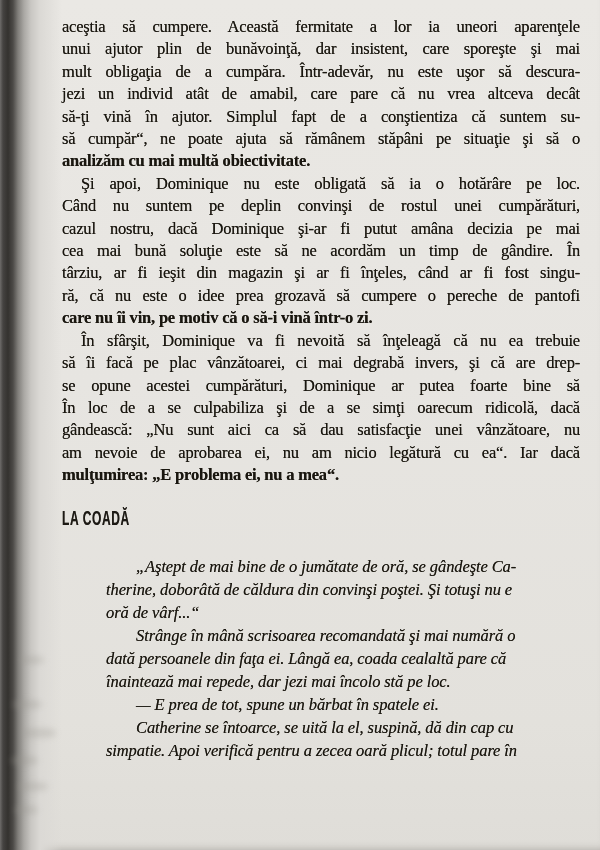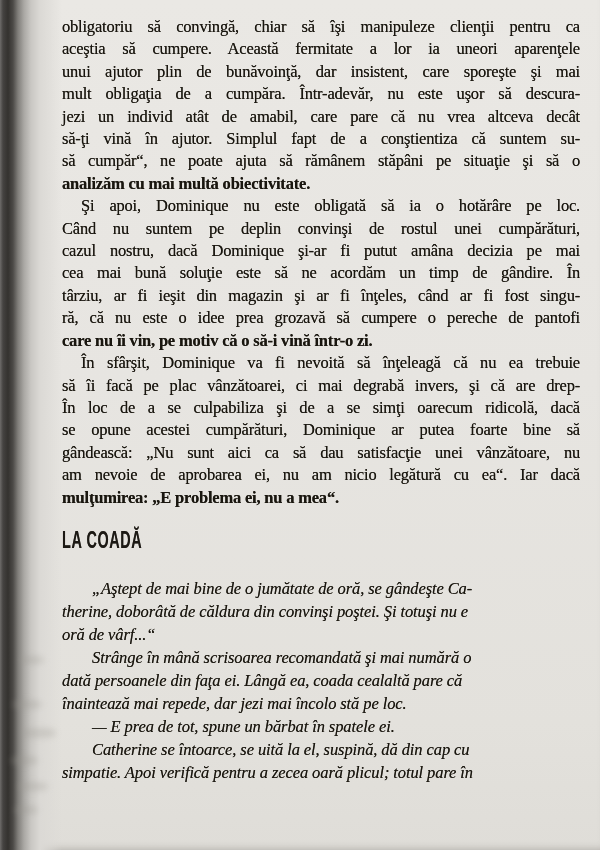--- a/index.html
+++ b/index.html
@@ -38,32 +38,32 @@
     white-space: normal;
   }
   .body-block .line.last { text-align-last: left; font-weight: bold; }
   .body-block .line.indent { text-indent: 19px; }
   .heading {
     margin-top: 18px;
     height: 26px;
     line-height: 26px;
     font-family: "Liberation Sans", sans-serif;
     font-weight: 700;
-    font-size: 24px;
+    font-size: 20px;
     color: #1c1914;
     white-space: nowrap;
   }
   .heading .inner {
     display: inline-block;
     transform: scaleX(0.6);
     transform-origin: 0 50%;
     letter-spacing: 1px;
     text-shadow: 0 0 0.5px rgba(25,20,12,0.6);
   }
-  .quote-block { margin-top: 24px; }
+  .quote-block { margin-top: 24px; margin-left: 44px; }
   .quote-block .line {
     font-size: 16.5px;
     line-height: 23px;
     font-style: italic;
     letter-spacing: -0.1px;
     text-align: left;
     text-shadow: 0 0 0.5px rgba(25,20,12,0.7);
   }
   .quote-block .line.indent { text-indent: 30px; }
 </style>
@@ -80,43 +80,42 @@
     <div class="smudge" style="left:22px; top:728px; width:34px; height:10px;"></div>
     <div class="smudge" style="left:10px; top:756px; width:28px; height:9px;"></div>
     <div class="smudge" style="left:18px; top:782px; width:30px; height:9px;"></div>
     <div class="smudge" style="left:14px; top:806px; width:24px; height:8px;"></div>
   </div>
 
   <div class="content">
 
     <div class="body-block">
         <div>
-          <div class="line">obligatoriu să convingă, chiar să îşi manipuleze clienţii pentru ca</div>
           <div class="line">aceştia să cumpere. Această fermitate a lor ia uneori aparenţele</div>
           <div class="line">unui ajutor plin de bunăvoinţă, dar insistent, care sporeşte şi mai</div>
           <div class="line">mult obligaţia de a cumpăra. Într-adevăr, nu este uşor să descura-</div>
           <div class="line">jezi un individ atât de amabil, care pare că nu vrea altceva decât</div>
           <div class="line">să-ţi vină în ajutor. Simplul fapt de a conştientiza că suntem su-</div>
           <div class="line">să cumpăr“, ne poate ajuta să rămânem stăpâni pe situaţie şi să o</div>
           <div class="line last">analizăm cu mai multă obiectivitate.</div>
         </div>
         <div>
           <div class="line indent">Şi apoi, Dominique nu este obligată să ia o hotărâre pe loc.</div>
           <div class="line">Când nu suntem pe deplin convinşi de rostul unei cumpărături,</div>
           <div class="line">cazul nostru, dacă Dominique şi-ar fi putut amâna decizia pe mai</div>
           <div class="line">cea mai bună soluţie este să ne acordăm un timp de gândire. În</div>
           <div class="line">târziu, ar fi ieşit din magazin şi ar fi înţeles, când ar fi fost singu-</div>
           <div class="line">ră, că nu este o idee prea grozavă să cumpere o pereche de pantofi</div>
           <div class="line last">care nu îi vin, pe motiv că o să-i vină într-o zi.</div>
         </div>
         <div>
           <div class="line indent">În sfârşit, Dominique va fi nevoită să înţeleagă că nu ea trebuie</div>
           <div class="line">să îi facă pe plac vânzătoarei, ci mai degrabă invers, şi că are drep-</div>
+          <div class="line">se opune acestei cumpărături, Dominique ar putea foarte bine să</div>
           <div class="line">În loc de a se culpabiliza şi de a se simţi oarecum ridicolă, dacă</div>
-          <div class="line">se opune acestei cumpărături, Dominique ar putea foarte bine să</div>
           <div class="line">gândească: „Nu sunt aici ca să dau satisfacţie unei vânzătoare, nu</div>
           <div class="line">am nevoie de aprobarea ei, nu am nicio legătură cu ea“. Iar dacă</div>
           <div class="line last">mulţumirea: „E problema ei, nu a mea“.</div>
         </div>
       </div>
 
     <div class="heading">
       <span class="inner">LA COADĂ</span>
     </div>
 

